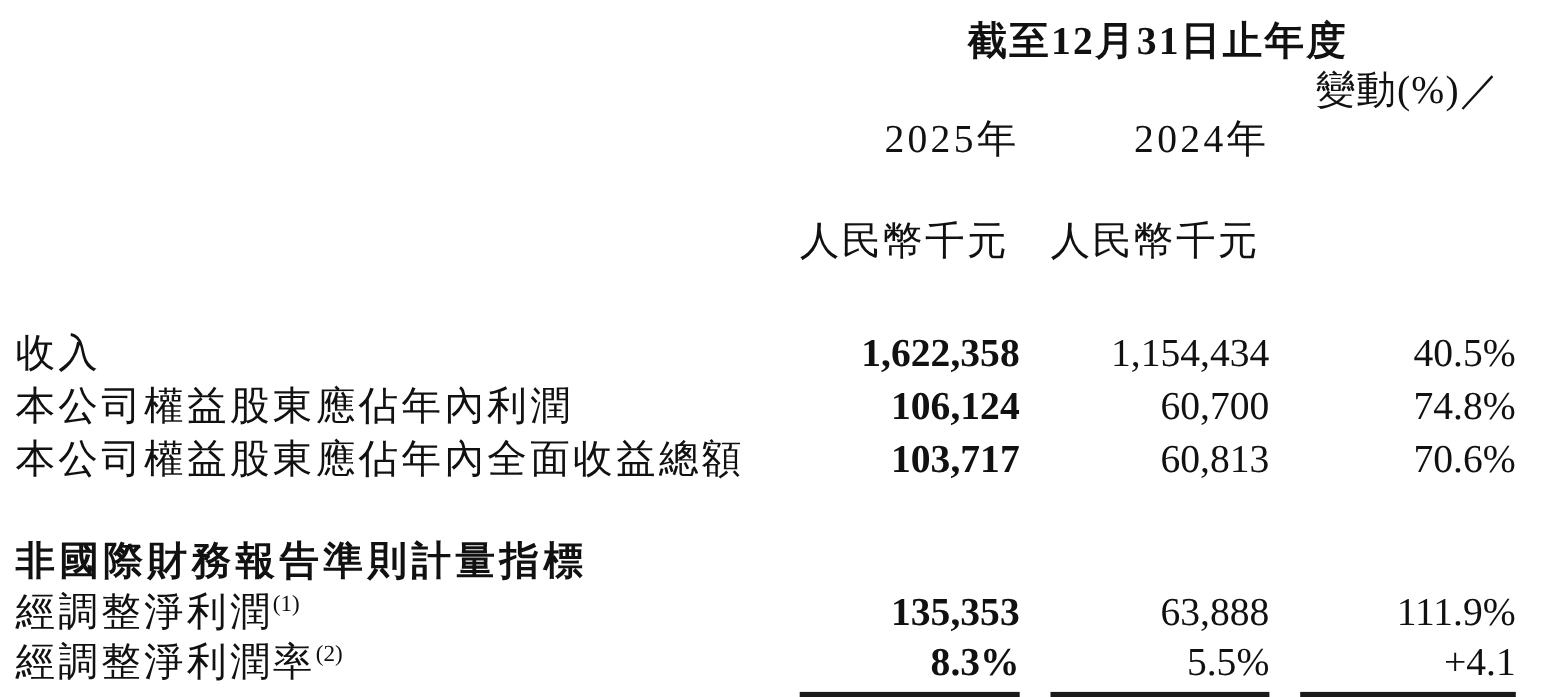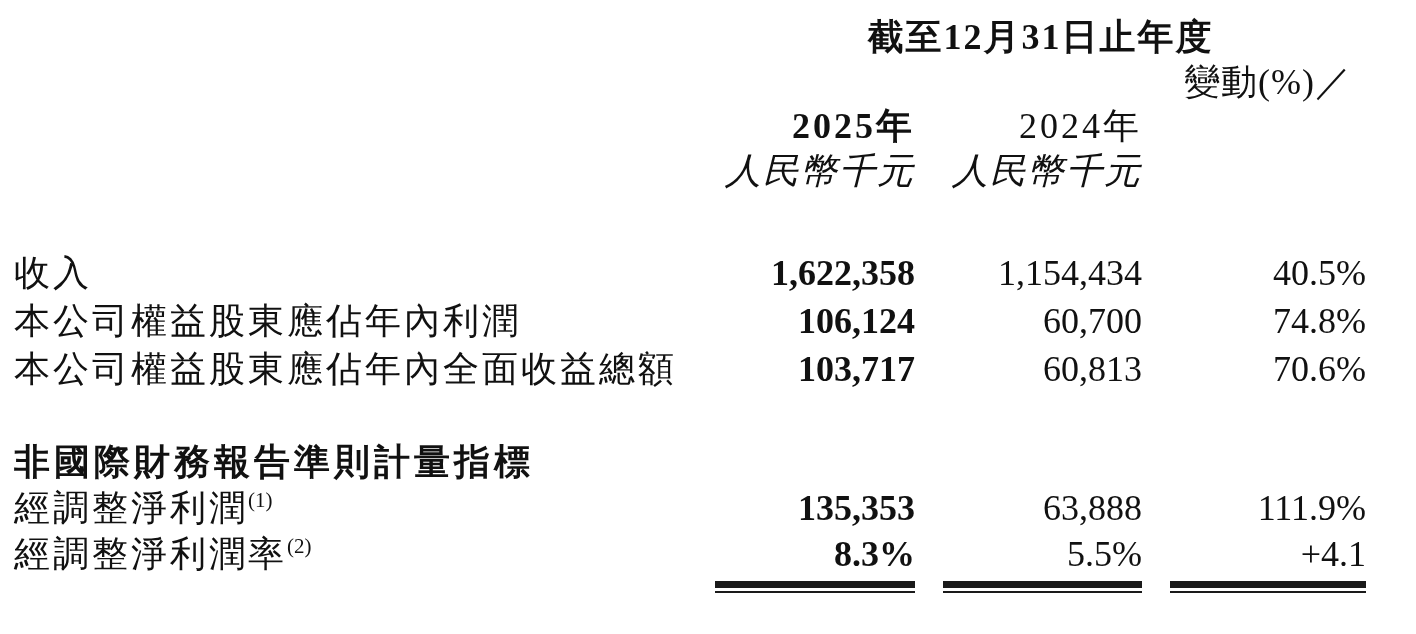--- a/index.html
+++ b/index.html
@@ -12,43 +12,43 @@
     font-family: "Liberation Serif", "DejaVu Serif", serif;
     font-size: 36px;
     overflow: hidden;
     box-sizing: border-box;
     padding-top: 14px;
   }
   .row {
     display: grid;
     grid-template-columns: 1fr 200px 199px 196px;
     column-gap: 28px;
-    padding: 0 50px 0 14px;
+    padding: 0 38px 0 14px;
     align-items: baseline;
   }
   .cell { min-height: 1px; }
   .num { text-align: right; white-space: nowrap; }
   .cjk { letter-spacing: 3px; }
   .label { white-space: nowrap; }
 
   
   .hdr-period-row { line-height: 46px; }
   .hdr-period {
     grid-column: 2 / 5;
     text-align: center;
     font-weight: bold;
     letter-spacing: 2px;
     white-space: nowrap;
   }
   .hdr-change-row { line-height: 44px; }
   .hdr-change1 { grid-column: 4 / 5; text-align: center; letter-spacing: 1px; white-space: nowrap; }
   .hdr-years-row { line-height: 44px; }
-  .bold { font-weight: bold; }
+  .bold { font-weight: normal; }
   .hdr-units-row { line-height: 46px; }
-  .unit { font-style: italic; letter-spacing: 2px; text-align: right; white-space: nowrap; }
+  .unit { letter-spacing: 2px; white-space: nowrap; margin-top: 48px; }
 
   
   .data-block { margin-top: 55px; }
   .data-row { line-height: 48px; }
   .v2025 { font-weight: bold; }
 
   
   .section-block { margin-top: 46px; }
   .section-title-row { line-height: 46px; }
   .section-title {

